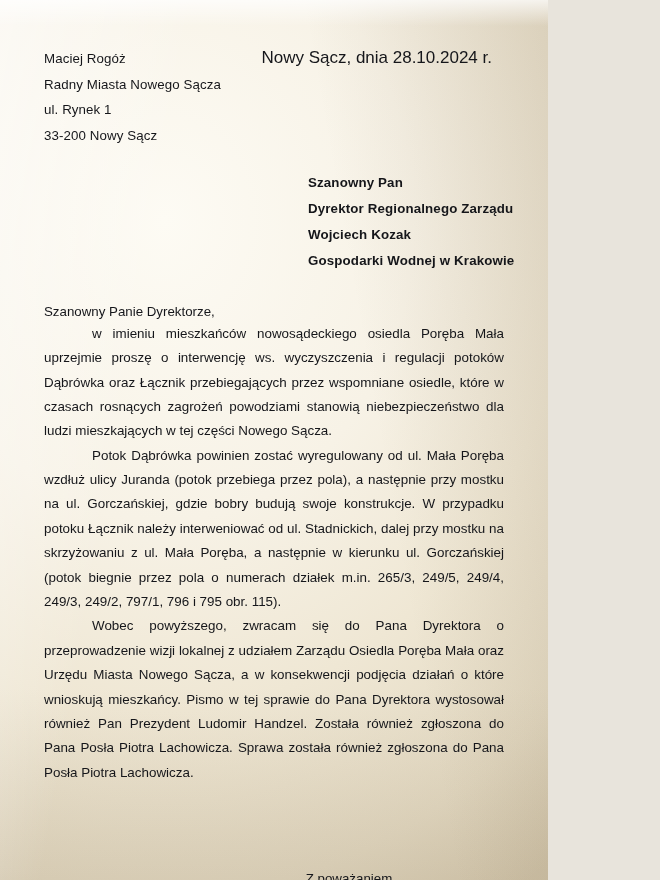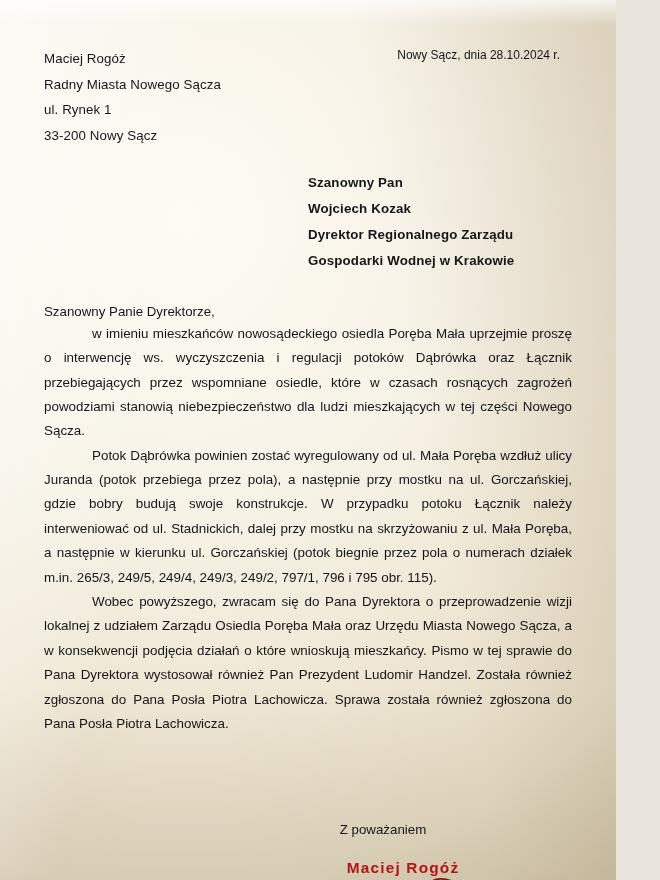--- a/index.html
+++ b/index.html
@@ -8,21 +8,21 @@
   }
   body {
     width: 660px;
     height: 880px;
     overflow: hidden;
     font-family: "Liberation Sans", sans-serif;
     background: #e8e4dc;
   }
   .page {
     position: relative;
-    width: 616px;
+    width: 548px;
     height: 880px;
     background:
       radial-gradient(ellipse 120% 90% at 30% 25%, #fdfbf4 0%, #f7f2e6 38%, #efe7d4 62%, #e3d9c2 85%, #d6cab0 100%);
     box-sizing: border-box;
     overflow: hidden;
   }
   
   .page::before {
     content: "";
     position: absolute;
@@ -53,21 +53,21 @@
     justify-content: space-between;
     align-items: flex-start;
   }
   .sender {
     font-size: 13.3px;
     line-height: 1.92;
     letter-spacing: 0.1px;
   }
   .sender div { white-space: nowrap; }
   .date {
-    font-size: 12px;
+    font-size: 17px;
     padding-top: 2px;
     padding-right: 12px;
     white-space: nowrap;
   }
 
   .recipient {
     margin-top: 22px;
     margin-left: 264px;
     font-size: 13.3px;
     font-weight: bold;
@@ -143,22 +143,22 @@
         <div>Maciej Rogóż</div>
         <div>Radny Miasta Nowego Sącza</div>
         <div>ul. Rynek 1</div>
         <div>33-200 Nowy Sącz</div>
       </div>
       <div class="date">Nowy Sącz, dnia 28.10.2024 r.</div>
     </div>
 
     <div class="recipient">
       <div>Szanowny Pan</div>
+      <div>Dyrektor Regionalnego Zarządu</div>
       <div>Wojciech Kozak</div>
-      <div>Dyrektor Regionalnego Zarządu</div>
       <div>Gospodarki Wodnej w Krakowie</div>
     </div>
 
     <div class="salutation">Szanowny Panie Dyrektorze,</div>
 
     <div class="body">
       <p>w imieniu mieszkańców nowosądeckiego osiedla Poręba Mała uprzejmie proszę o interwencję ws. wyczyszczenia i regulacji potoków Dąbrówka oraz Łącznik przebiegających przez wspomniane osiedle, które w czasach rosnących zagrożeń powodziami stanowią niebezpieczeństwo dla ludzi mieszkających w tej części Nowego Sącza.</p>
       <p>Potok Dąbrówka powinien zostać wyregulowany od ul. Mała Poręba wzdłuż ulicy Juranda (potok przebiega przez pola), a następnie przy mostku na ul. Gorczańskiej, gdzie bobry budują swoje konstrukcje. W przypadku potoku Łącznik należy interweniować od ul. Stadnickich, dalej przy mostku na skrzyżowaniu z ul. Mała Poręba, a następnie w kierunku ul. Gorczańskiej (potok biegnie przez pola o numerach działek m.in. 265/3, 249/5, 249/4, 249/3, 249/2, 797/1, 796 i 795 obr. 115).</p>
       <p>Wobec powyższego, zwracam się do Pana Dyrektora o przeprowadzenie wizji lokalnej z udziałem Zarządu Osiedla Poręba Mała oraz Urzędu Miasta Nowego Sącza, a w konsekwencji podjęcia działań o które wnioskują mieszkańcy. Pismo w tej sprawie do Pana Dyrektora wystosował również Pan Prezydent Ludomir Handzel. Została również zgłoszona do Pana Posła Piotra Lachowicza. Sprawa została również zgłoszona do Pana Posła Piotra Lachowicza.</p>
     </div>

